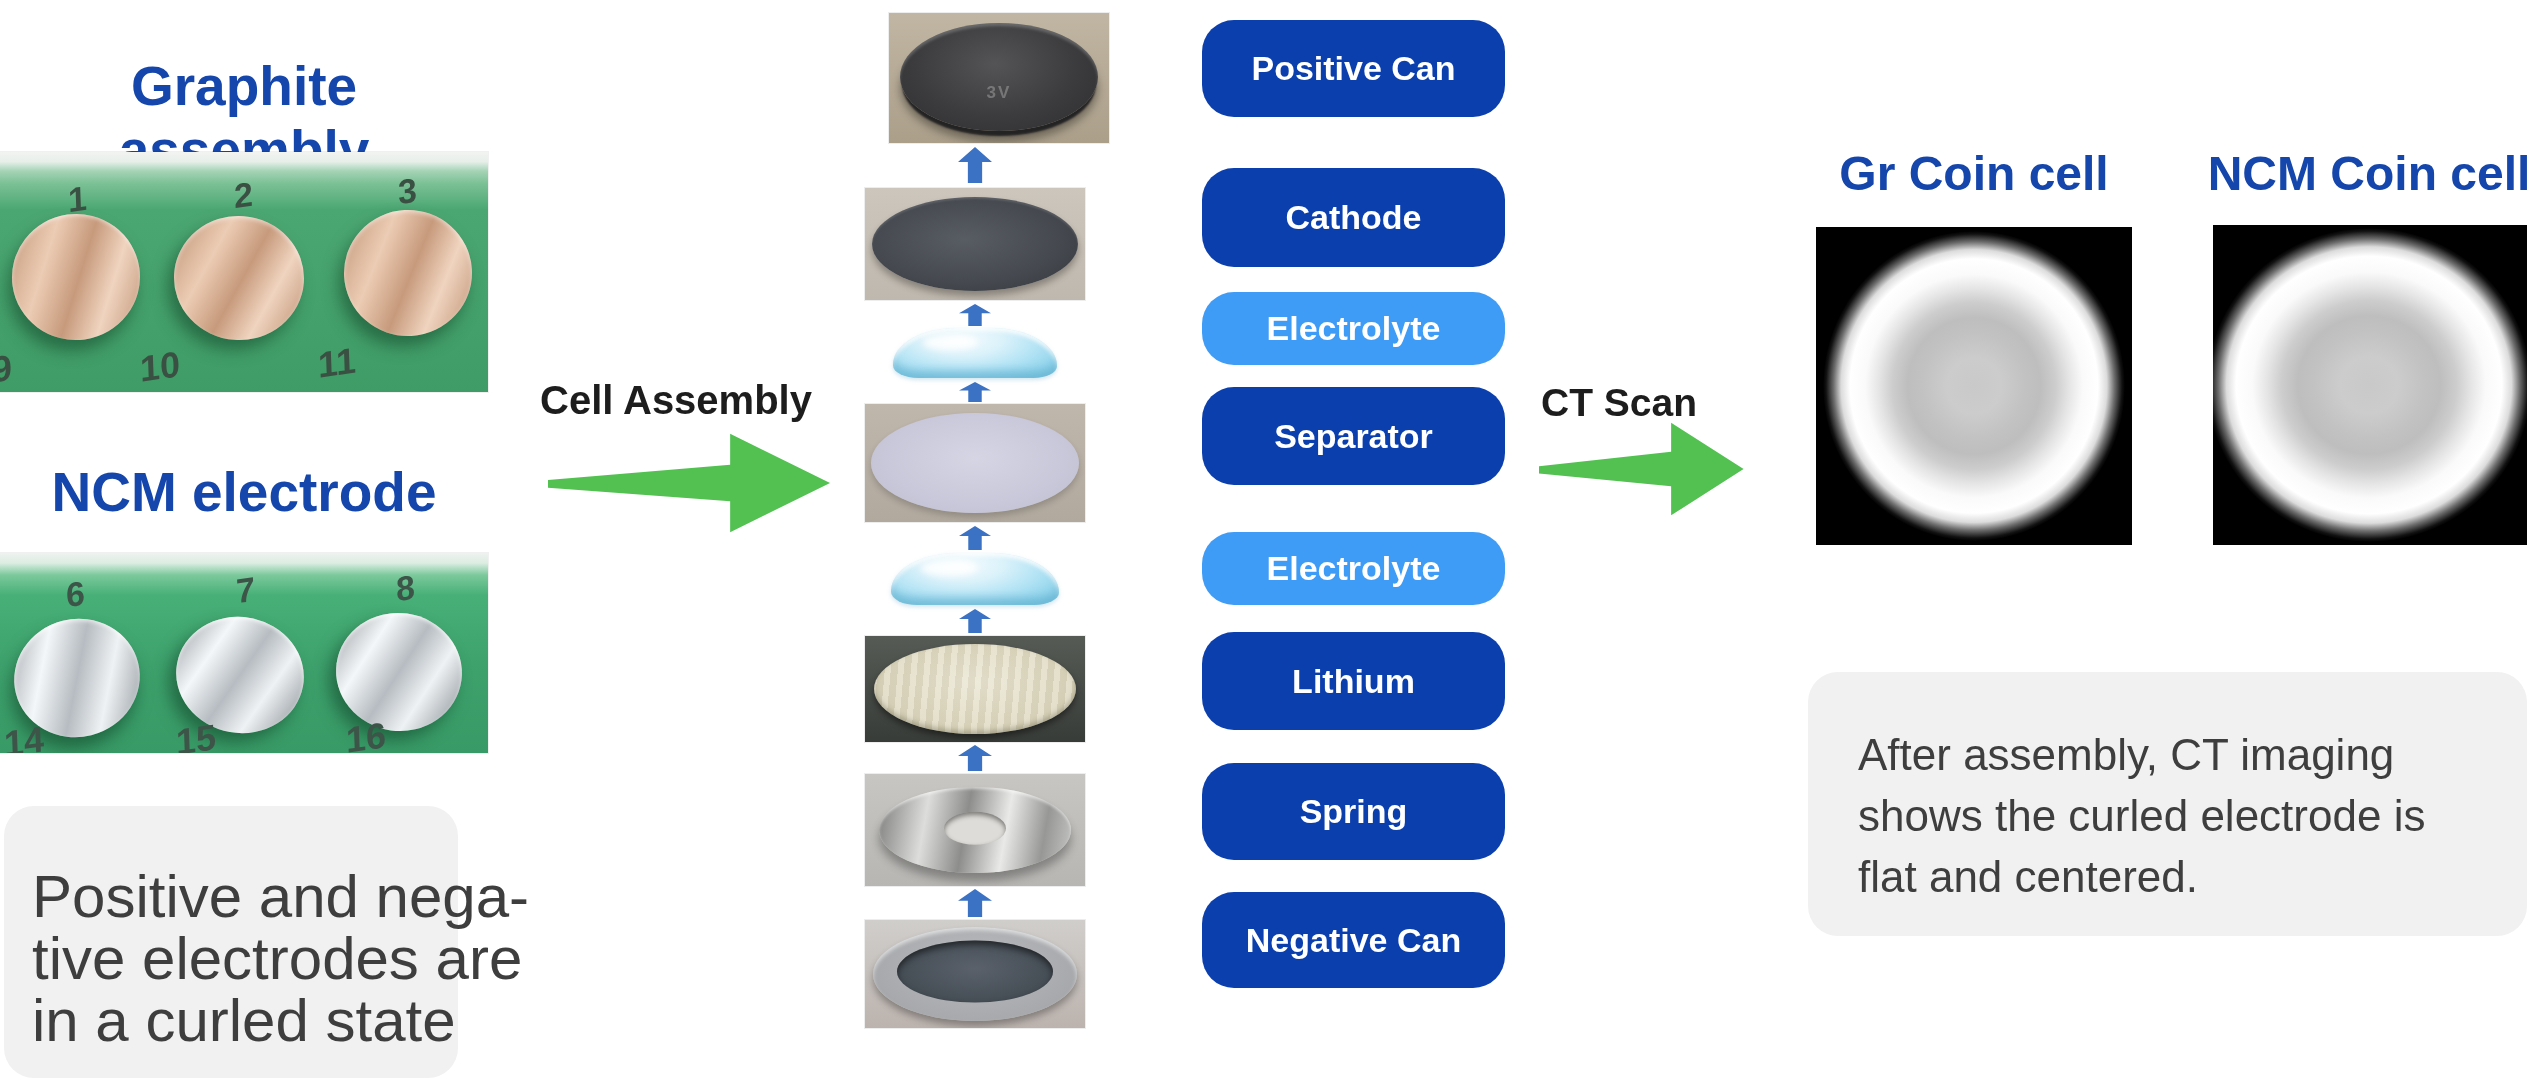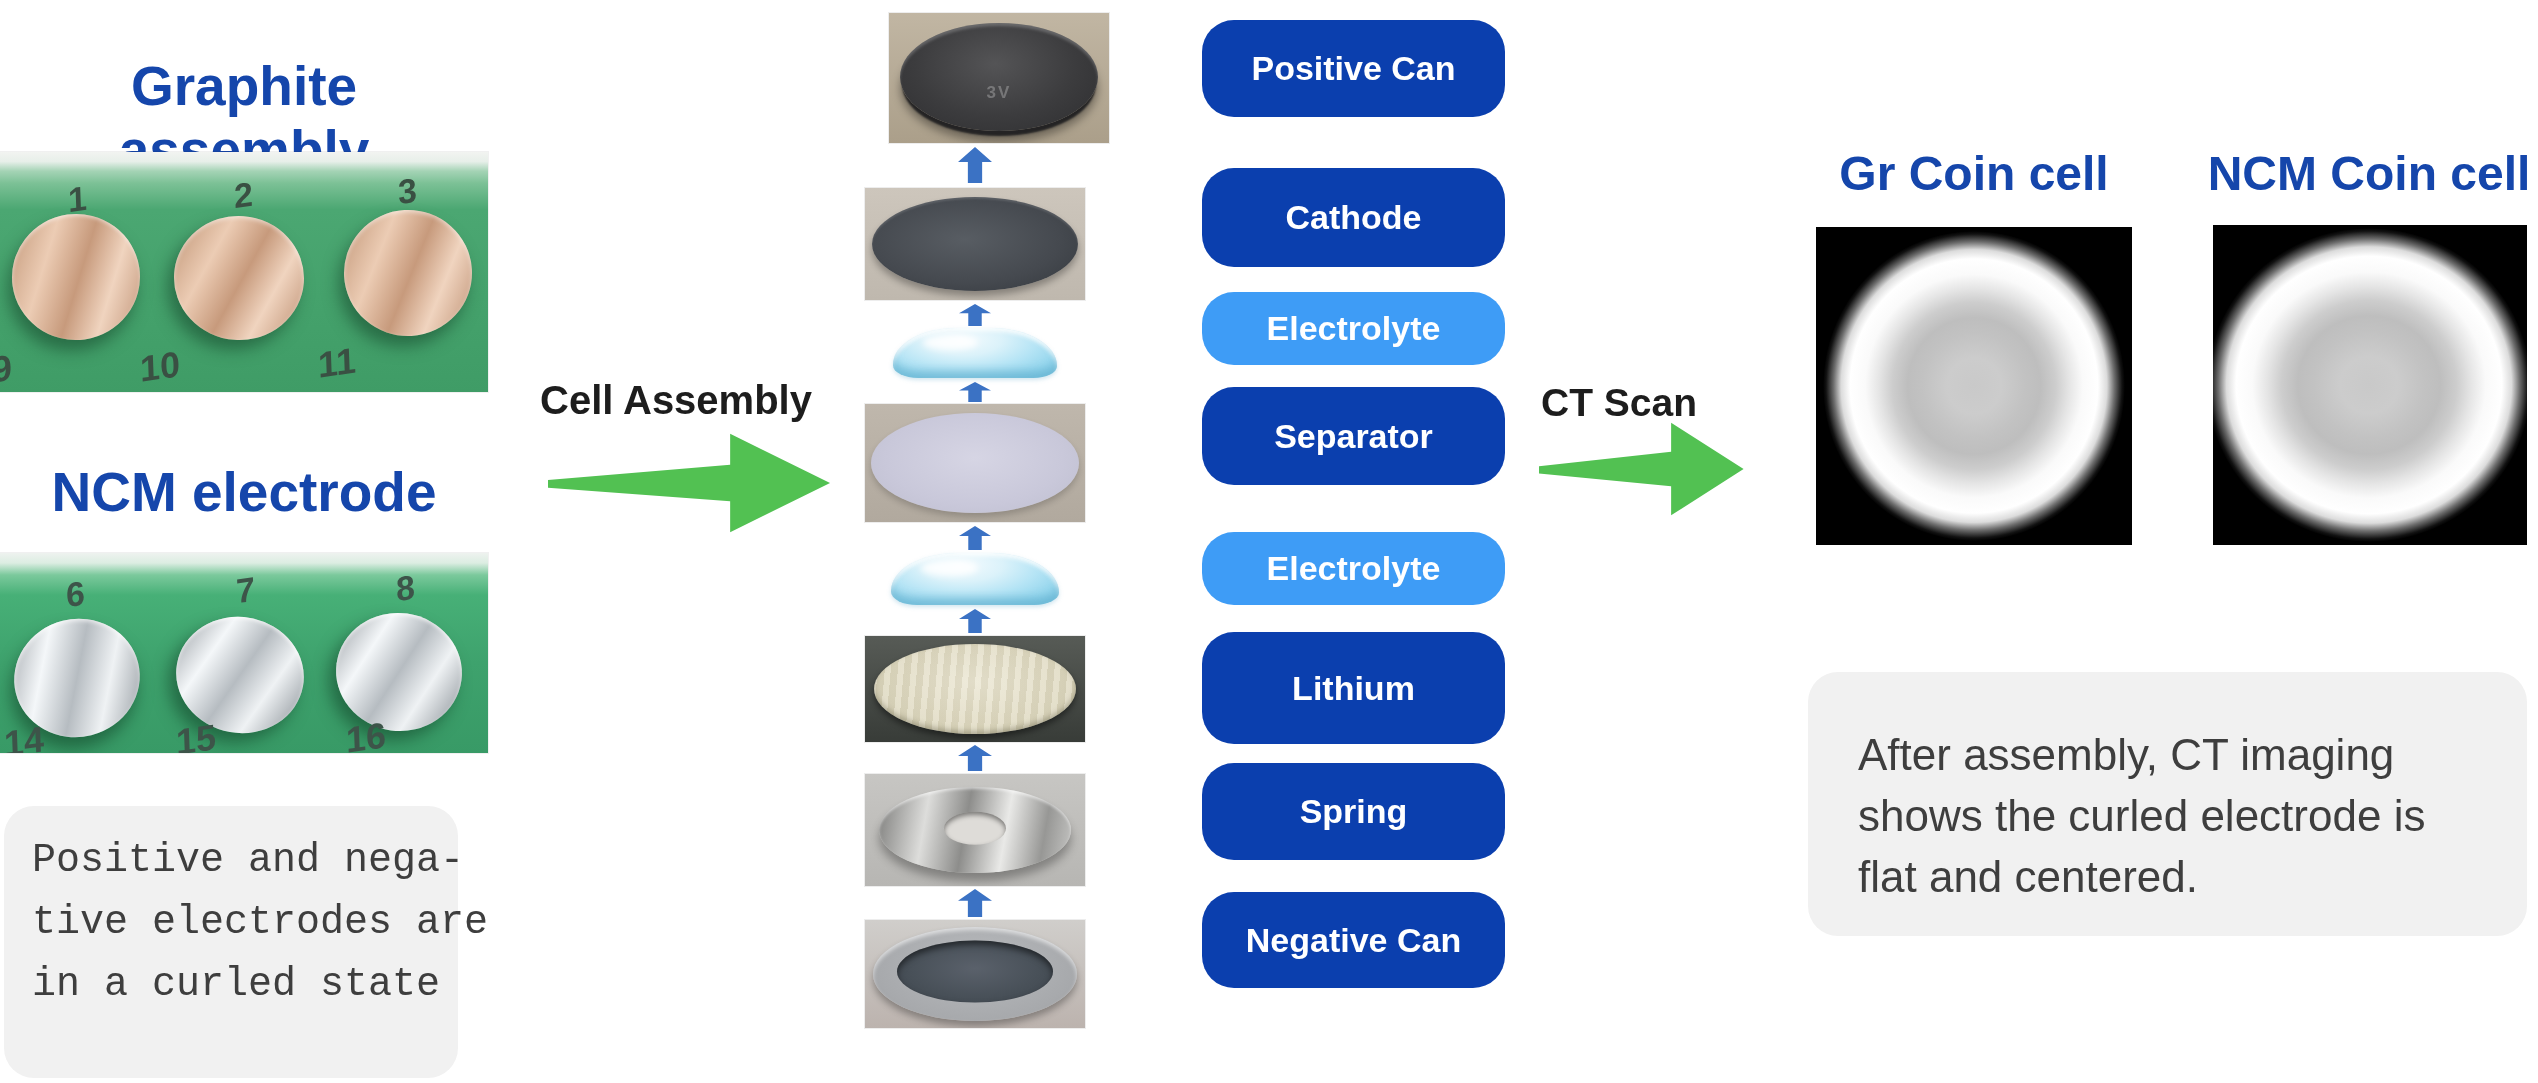--- a/index.html
+++ b/index.html
@@ -162,21 +162,21 @@
     <div class="disc silver" style="left:336px;top:60px;width:126px;height:118px;transform:rotate(8deg);"></div>
     <span class="tray-num" style="left:66px;top:22px;font-size:34px;">6</span>
     <span class="tray-num" style="left:236px;top:18px;font-size:34px;">7</span>
     <span class="tray-num" style="left:396px;top:16px;font-size:34px;">8</span>
     <span class="tray-num" style="left:4px;top:168px;font-size:36px;">14</span>
     <span class="tray-num" style="left:176px;top:166px;font-size:36px;">15</span>
     <span class="tray-num" style="left:346px;top:164px;font-size:36px;">16</span>
   </div>
 
   <div class="abs note-box" style="left:4px;top:806px;width:454px;height:272px;padding:0;">
-    <div style="padding:24px 0 0 28px;font-size:40px;line-height:62px;font-family:Liberation Mono, monospace;">
+    <div style="padding:60px 0 0 28px;font-size:60px;line-height:62px;">
       <div class="note-line">Positive and nega-</div>
       <div class="note-line">tive electrodes are</div>
       <div class="note-line">in a curled state</div>
     </div>
   </div>
 
   <div class="abs arrow-label" style="left:540px;top:378px;font-size:40px;">Cell Assembly</div>
   <svg class="abs green-arrow" style="left:548px;top:430px;" width="284" height="106" viewBox="0 0 290 110" preserveAspectRatio="none">
     <polygon points="0,52 186,36 186,4 288,55 186,106 186,74 0,60"></polygon>
   </svg>
@@ -230,21 +230,21 @@
     </div>
   <div class="abs pill light" style="top:292px;height:73px;">
       <span>Electrolyte</span>
     </div>
   <div class="abs pill dark" style="top:387px;height:98px;">
       <span>Separator</span>
     </div>
   <div class="abs pill light" style="top:532px;height:73px;">
       <span>Electrolyte</span>
     </div>
-  <div class="abs pill dark" style="top:632px;height:112px;">
+  <div class="abs pill dark" style="top:632px;height:98px;">
       <span>Lithium</span>
     </div>
   <div class="abs pill dark" style="top:763px;height:97px;">
       <span>Spring</span>
     </div>
   <div class="abs pill dark" style="top:892px;height:96px;">
       <span>Negative Can</span>
     </div>
 
   <div class="abs arrow-label" style="left:1541px;top:381px;font-size:39px;">CT Scan</div>

